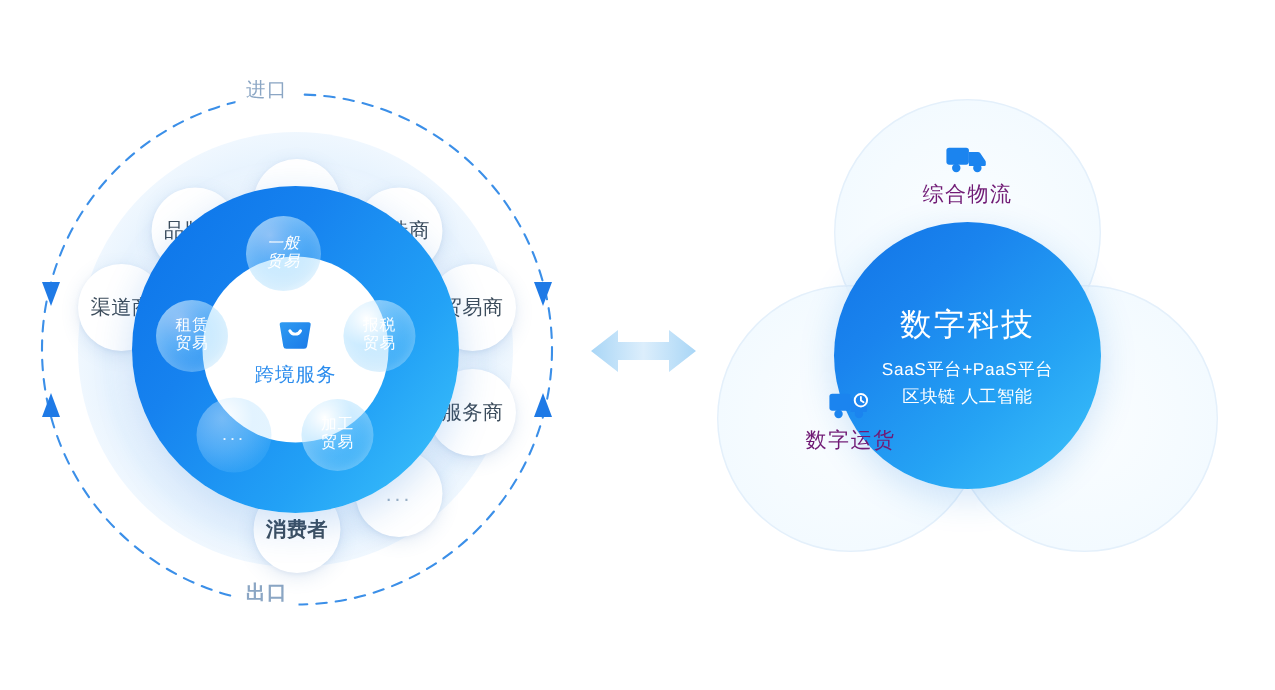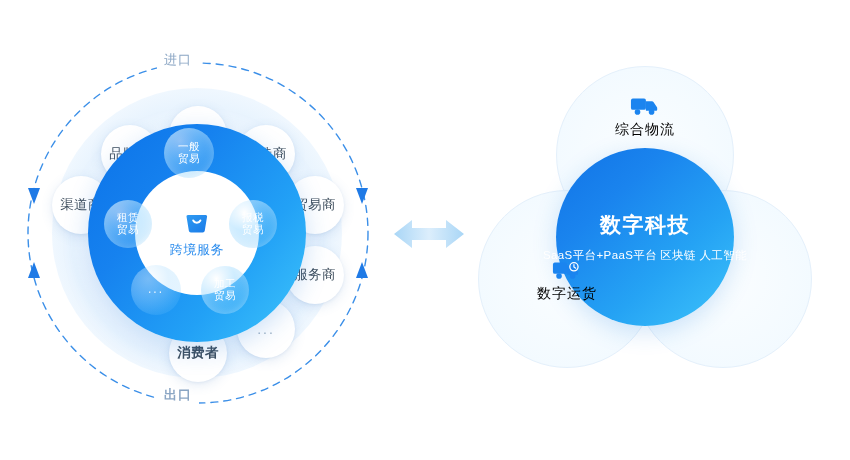--- a/index.html
+++ b/index.html
@@ -163,21 +163,21 @@
   #lobe-left  { left: 8px;   top: 124px; }
   #lobe-right { left: 164px; top: 124px; }
 
   .lobe-content {
     position: absolute;
     display: flex; flex-direction: column;
     align-items: center; gap: 3px;
   }
   .lobe-label {
     font-size: 14px;
-    color: #000000;
+    color: #701a75;
     letter-spacing: 1px;
     white-space: nowrap;
   }
   #content-top   { left: 175px; top: 28px;  transform: translateX(-50%); }
   #content-left  { left: 97px;  top: 192px; transform: translateX(-50%); }
   #content-right { left: 253px; top: 192px; transform: translateX(-50%); }
 
   .truck-icon { width: 30px; height: 24px; display: block; }
 
   
@@ -187,27 +187,27 @@
     width: 178px; height: 178px;
     border-radius: 50%;
     background: linear-gradient(138deg, #1173e6 0%, #1a84ee 30%, #25a3f4 65%, #3ec4fa 100%);
     box-shadow: 0 6px 24px rgba(30,125,220,0.20);
     display: flex; flex-direction: column;
     align-items: center; justify-content: center;
     gap: 9px;
   }
   .hub-title {
     font-size: 21px;
-    font-weight: bold;
+    font-weight: normal;
     color: #ffffff;
     letter-spacing: 1.5px;
     white-space: nowrap;
   }
   .hub-lines {
-    display: flex; flex-direction: row;
+    display: flex; flex-direction: column;
     align-items: center; gap: 3px;
   }
   .hub-line {
     font-size: 11.5px;
     color: #ffffff;
     letter-spacing: 0.4px;
     white-space: nowrap;
   }
 </style>
 </head>
@@ -256,21 +256,21 @@
     <div class="node" style="left:34px; top:138px;">
       <span>渠道商</span>
     </div>
     <div class="node" style="left:83px; top:87px;">
       <span>品牌商</span>
     </div>
 
     <div class="donut">
       <div class="donut-hole"></div>
 
-      <div class="bubble lit" style="left:76px; top:4px; width:50px; height:50px;">
+      <div class="bubble lit" style="left:76px; top:20px; width:50px; height:50px;font-style:italic;">
         <span>一般</span>
         <span>贸易</span>
       </div>
 
       <div class="bubble lit" style="left:141px; top:76px; width:48px; height:48px;">
         <span>报税</span>
         <span>贸易</span>
       </div>
 
       <div class="bubble lit" style="left:113px; top:142px; width:48px; height:48px;text-align:right;">

